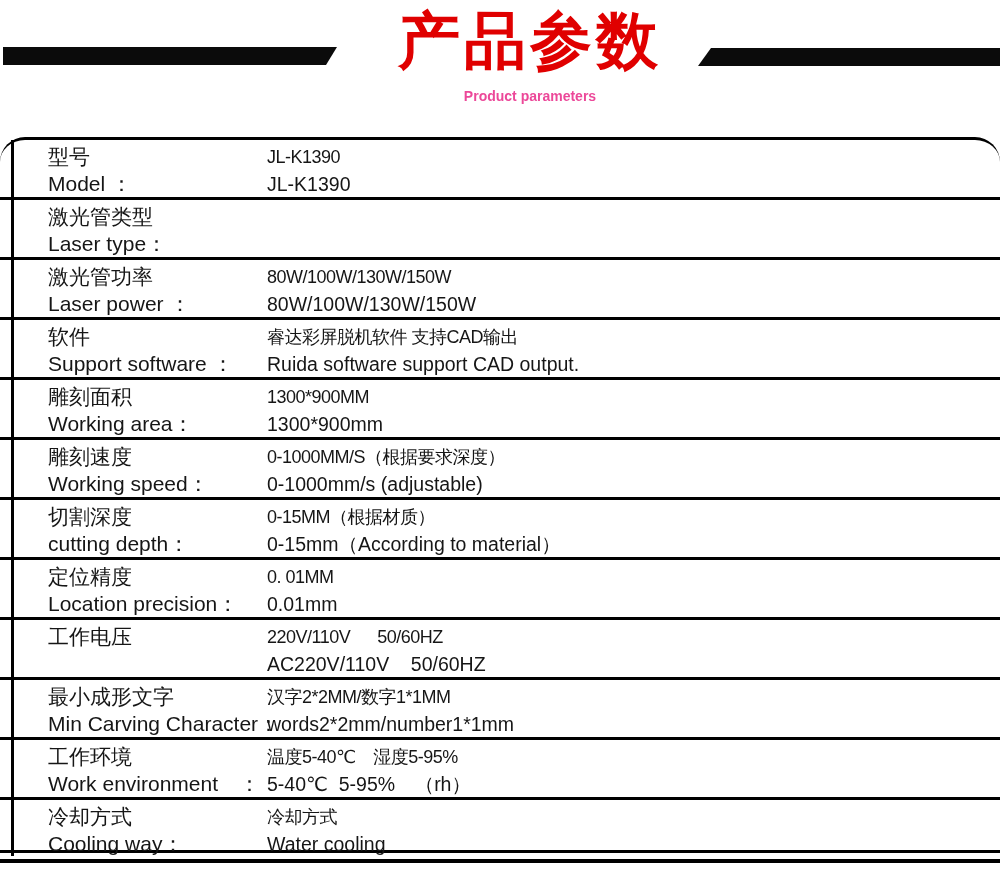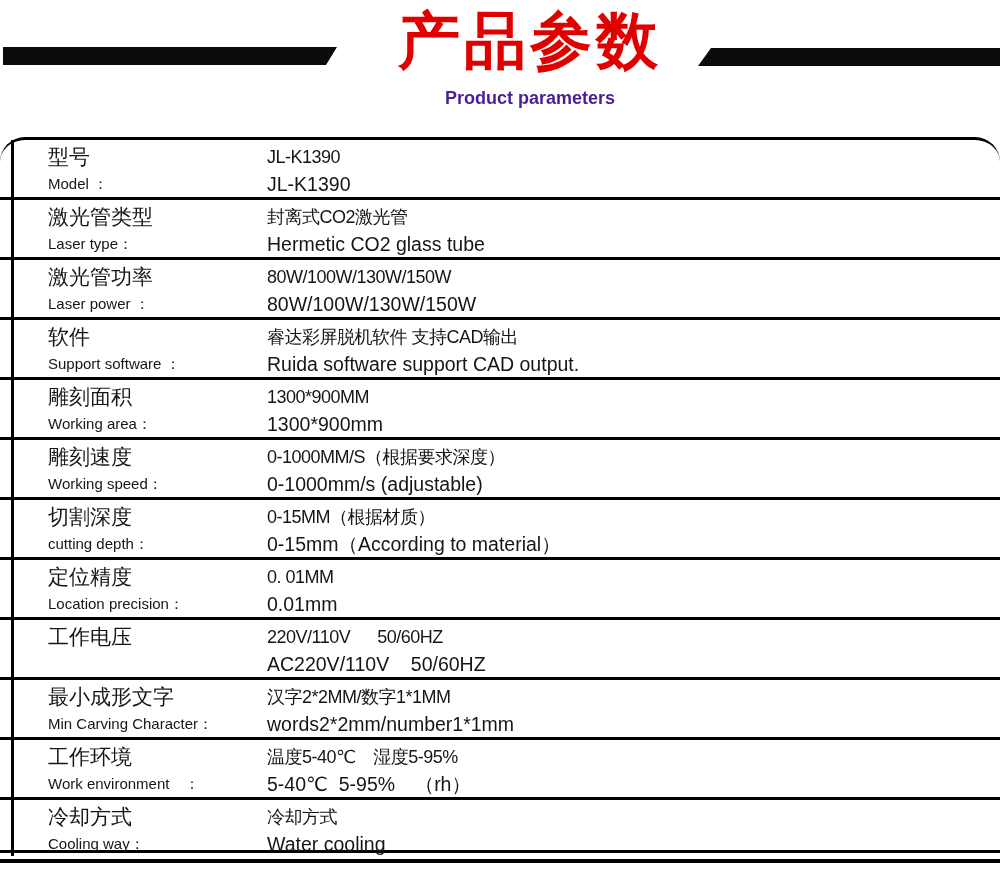--- a/index.html
+++ b/index.html
@@ -13,21 +13,21 @@
   }
   
   .header{position:absolute;left:0;top:0;width:1000px;height:155px;}
   .title{
     position:absolute;left:530px;top:10px;transform:translateX(-50%);
     font-size:62px;font-weight:bold;letter-spacing:4px;
     color:#e00000;white-space:nowrap;line-height:1;
   }
   .subtitle{
     position:absolute;left:530px;top:88px;transform:translateX(-50%);
-    font-size:18px;font-weight:600;color:#4c1d95;white-space:nowrap;
+    font-size:14px;font-weight:600;color:#ec4899;white-space:nowrap;
   }
   .bar{position:absolute;background:#0b0b0b;height:18px;top:47px;}
   .bar-left{
     left:3px;width:334px;
     clip-path:polygon(0 0,100% 0,calc(100% - 11px) 100%,0 100%);
   }
   .bar-right{
     left:698px;width:302px;top:48px;
     clip-path:polygon(13px 0,100% 0,100% 100%,0 100%);
   }
@@ -37,21 +37,21 @@
     border-top:3px solid #000;
     border-radius:25px;
   }
   .row{height:57px;border-bottom:3px solid #000;display:flex;overflow:visible;}
   .row.last{height:50px;}
   .cell{box-sizing:border-box;padding-top:3px;}
   .cell.label{width:267px;padding-left:48px;flex:none;}
   .cell.value{flex:1;}
   .zh,.en{white-space:pre;}
   .label .zh{font-size:21px;line-height:28px;}
-  .label .en{font-size:15px;line-height:26px;}
+  .label .en{font-size:21px;line-height:26px;}
   .value .zh{font-size:18px;line-height:28px;letter-spacing:-0.5px;}
   .value .en{font-size:19.5px;line-height:26px;}
   .vline{position:absolute;left:11px;top:0;width:3px;height:716px;background:#000;}
   .outer-bottom{height:4px;background:#000;margin-top:6px;}
 </style>
 </head>
 <body>
 
 <div class="header">
   <div class="bar bar-left"></div>
@@ -71,24 +71,20 @@
     <div class="cell value">
       <div class="zh">JL-K1390</div>
       <div class="en">JL-K1390</div>
     </div>
   </div>
 
   <div class="row">
     <div class="cell label">
       <div class="zh">激光管类型</div>
       <div class="en">Laser type：</div>
-    </div>
-    <div class="cell value">
-      <div class="zh">封离式CO2激光管</div>
-      <div class="en">Hermetic CO2 glass tube</div>
     </div>
   </div>
 
   <div class="row">
     <div class="cell label">
       <div class="zh">激光管功率</div>
       <div class="en">Laser power ：</div>
     </div>
     <div class="cell value">
       <div class="zh">80W/100W/130W/150W</div>

